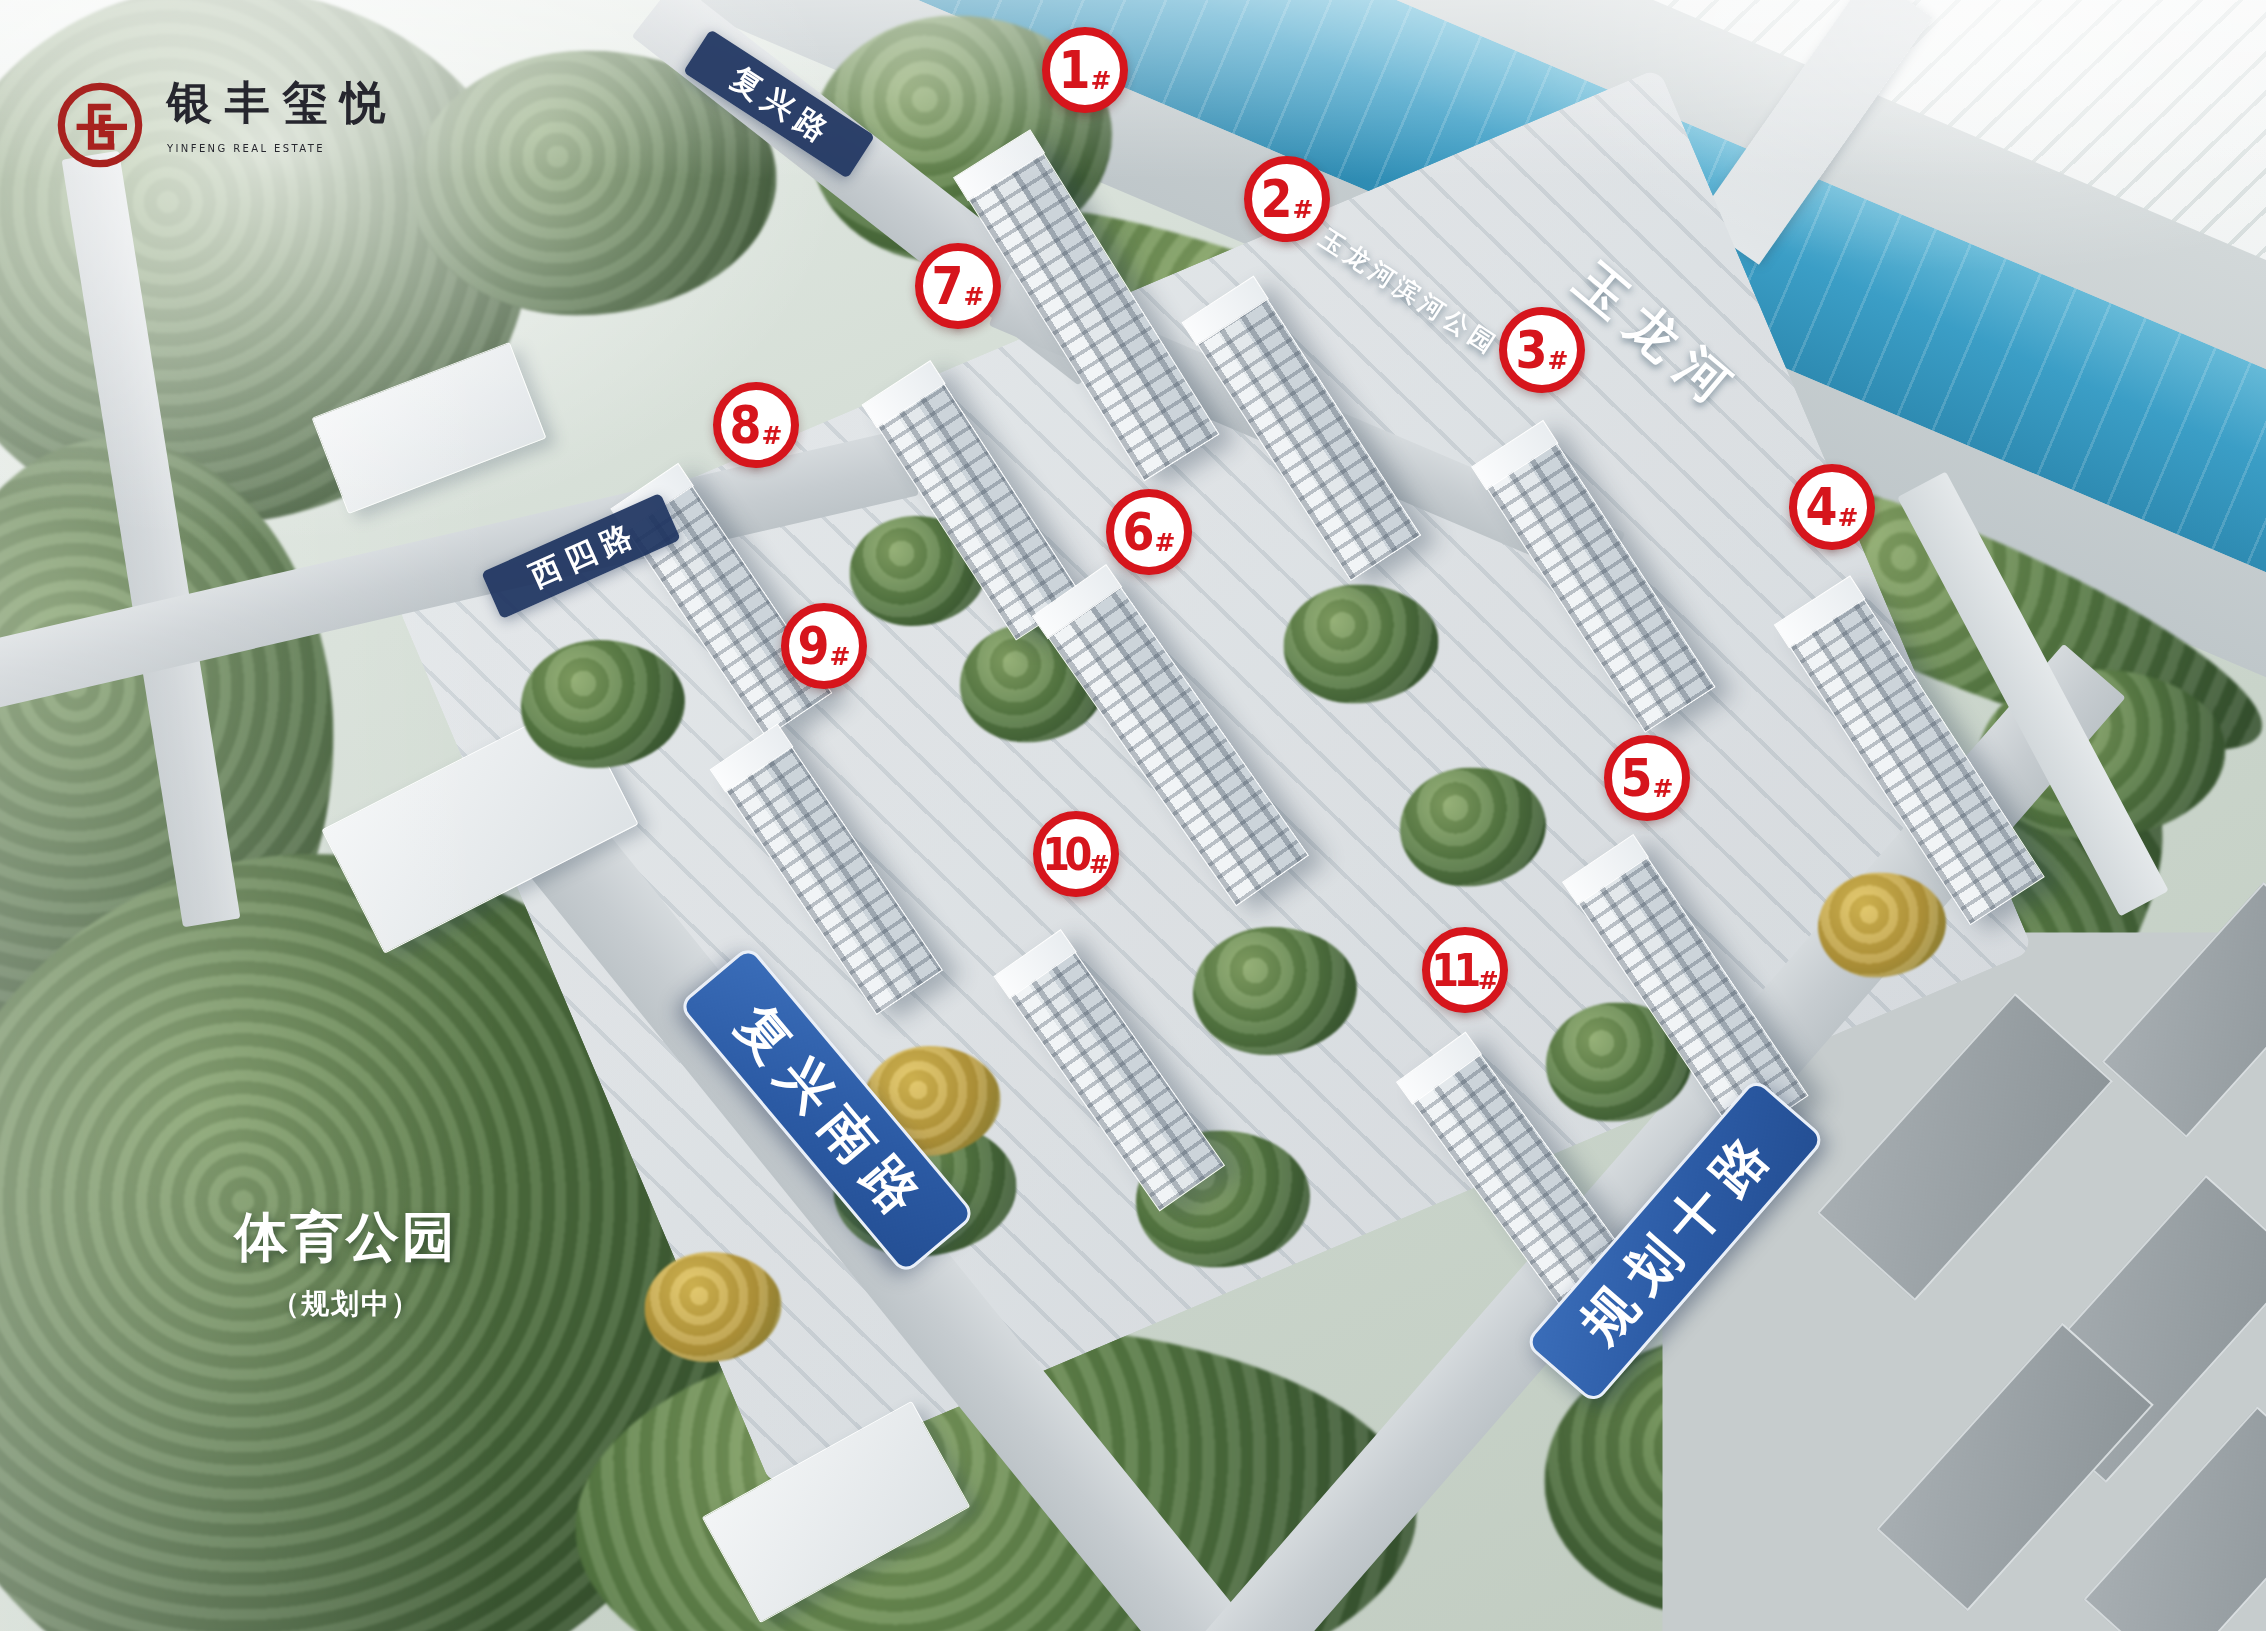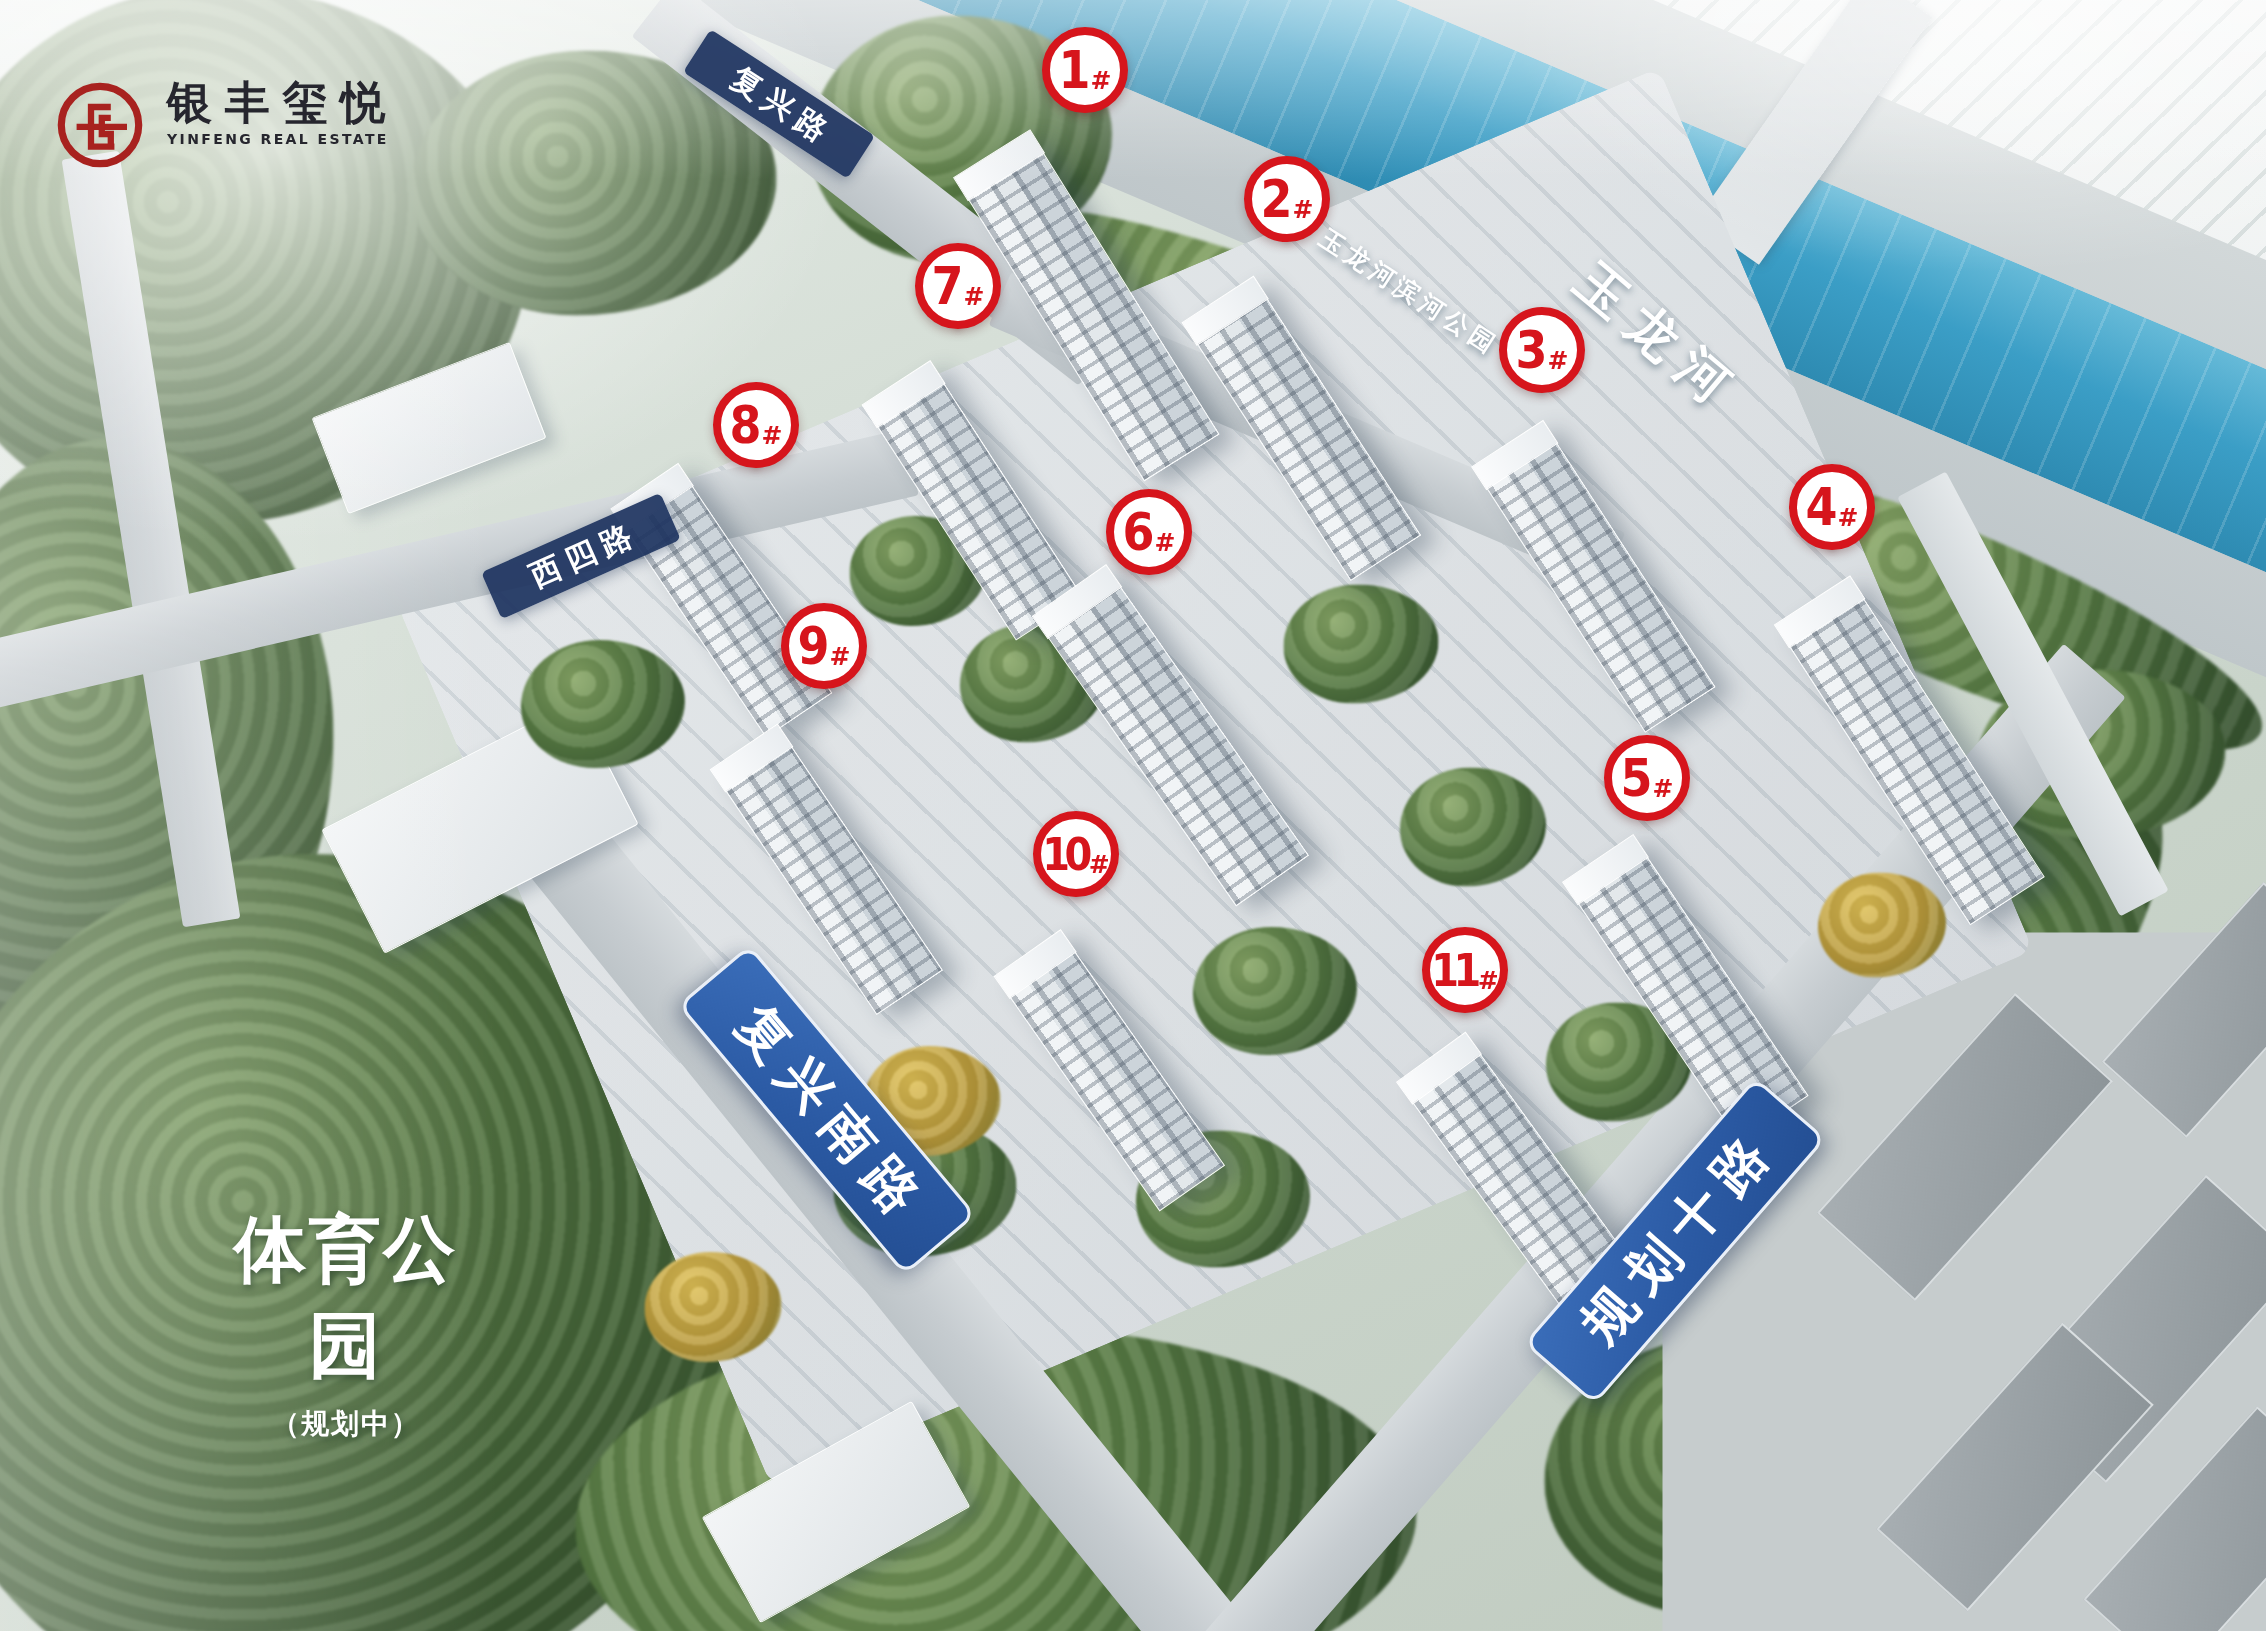--- a/index.html
+++ b/index.html
@@ -73,35 +73,35 @@
     background:linear-gradient(150deg,#3a6db9 0%,#2b5aa4 55%,#244f94 100%);
     box-shadow:0 7.3px 20px rgba(15,35,70,.4);font-size:53px;letter-spacing:12.8px;text-indent:12.8px;}
   
   .rotlabel{color:#fff;font-weight:700;white-space:nowrap;z-index:20;
     text-shadow:1.8px 2.7px 7.3px rgba(45,75,95,.55);}
   .rotlabel.riverbig{font-size:51px;letter-spacing:14.6px;}
   .rotlabel.parksmall{font-size:25px;letter-spacing:4.6px;font-weight:600;}
   
   .parklabel{position:absolute;left:227px;top:1202px;width:238px;text-align:center;color:#fff;z-index:20;
     text-shadow:1.8px 2.7px 7.3px rgba(30,55,35,.6);}
-  .parklabel .t{font-size:72px;font-weight:700;letter-spacing:2.7px;}
+  .parklabel .t{font-size:53px;font-weight:700;letter-spacing:2.7px;}
   .parklabel .s{font-size:28px;font-weight:600;margin-top:11px;letter-spacing:1.8px;}
   
   .haze{position:absolute;inset:0;z-index:15;pointer-events:none;background:
     radial-gradient(ellipse 822px 567px at 12% 9%, rgba(255,255,255,.75), rgba(255,255,255,0) 70%),
     linear-gradient(180deg, rgba(255,255,255,.5), rgba(255,255,255,0) 11%),
     linear-gradient(90deg, rgba(255,255,255,.32), rgba(255,255,255,0) 22%),
     radial-gradient(ellipse 640px 320px at 88% 2%, rgba(255,255,255,.55), rgba(255,255,255,0) 75%);}
   
   .devlogo{position:absolute;left:55px;top:80px;display:flex;align-items:flex-start;z-index:40;}
   .devlogo .seal{width:90px;height:90px;}
   .devlogo .txt{margin-left:22px;}
   .devlogo .cn{font-family:"DejaVu Serif","Liberation Serif",serif;font-size:45px;font-weight:700;
     color:#26262e;letter-spacing:12.8px;line-height:1.0;}
-  .devlogo .en{font-size:14px;font-weight:700;color:#26262e;letter-spacing:2.4px;margin-top:6px;}
+  .devlogo .en{font-size:10px;font-weight:400;color:#26262e;letter-spacing:2.4px;margin-top:18px;}
   .projlogo{position:absolute;left:1915px;top:82px;display:flex;align-items:flex-start;z-index:40;}
   .projlogo .mark{width:75px;height:106px;}
   .projlogo .txt{margin-left:20px;}
   .projlogo .cn{font-size:45px;font-weight:700;color:#1e1e24;letter-spacing:5.5px;line-height:1.0;}
   .projlogo .en{font-size:16.4px;font-weight:600;color:#3c3c44;letter-spacing:6.4px;margin-top:9.1px;}
   
   .pin{position:absolute;width:86px;height:86px;transform:translate(-50%,-50%);z-index:50;}
   .pin-tail{position:absolute;left:50%;top:37px;transform:translateX(-50%);width:0;height:0;
     border-left:26.5px solid transparent;border-right:26.5px solid transparent;border-top:49px solid #d6151c;
     filter:drop-shadow(0 3.7px 3.7px rgba(80,20,20,.35));}

